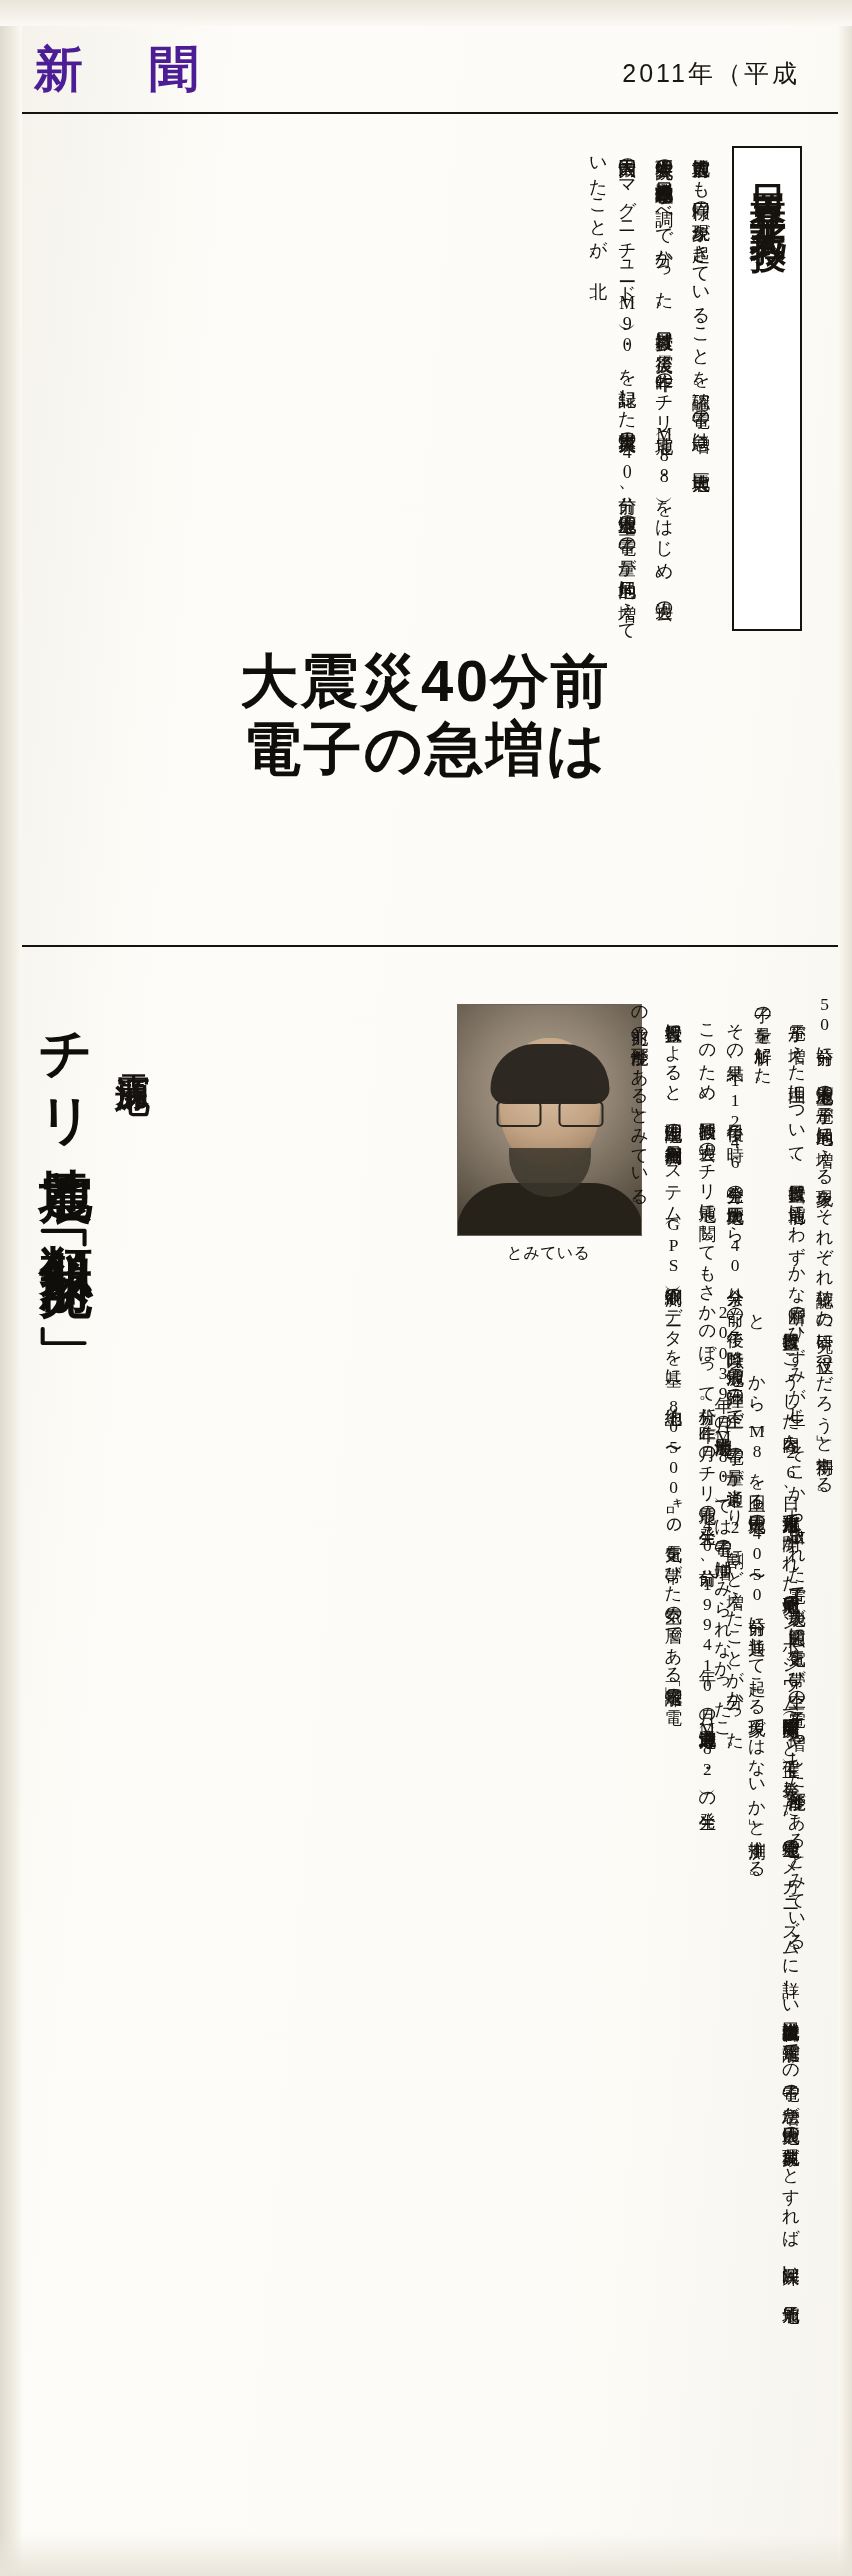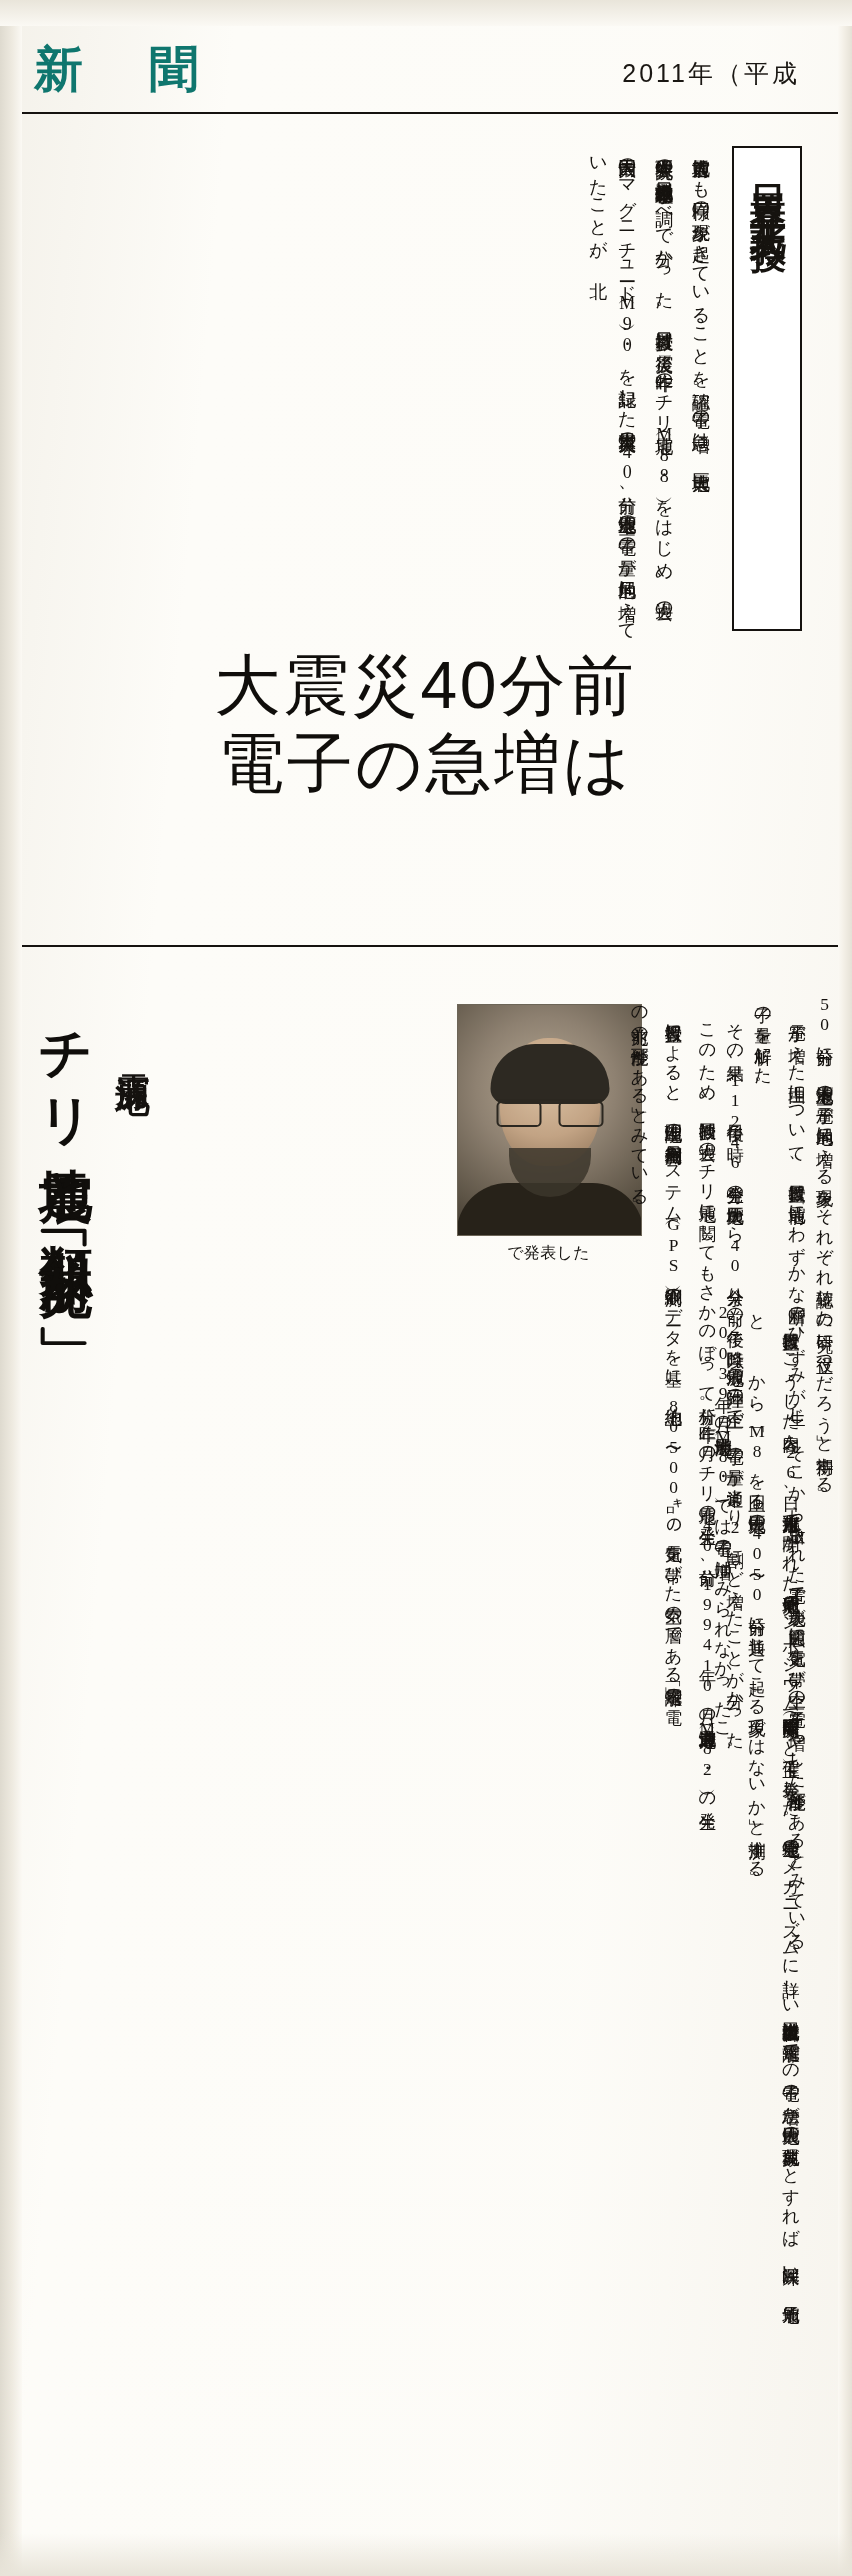--- a/index.html
+++ b/index.html
@@ -63,21 +63,21 @@
     width: 800px;
     height: 66px;
   }
   .masthead-title {
     position: absolute;
     left: 8.5px;
     top: 0;
     font-size: 49px;
     font-weight: 700;
     letter-spacing: 0.55em;
-    color: #0f766e;
+    color: #4c1d95;
     font-family: "Liberation Serif", serif;
     white-space: nowrap;
   }
   .masthead-date {
     position: absolute;
     right: 25.5px;
     top: 20px;
     font-size: 25px;
     letter-spacing: 0.12em;
     color: #1a1713;
@@ -136,22 +136,22 @@
 
   
   .headline {
     position: absolute;
     left: 34px;
     top: 647px;
     width: 783px;
     text-align: center;
   }
   .headline-line {
-    font-size: 66px;
-    font-weight: 400;
+    font-size: 58px;
+    font-weight: 700;
     letter-spacing: 0.04em;
     line-height: 1.18;
     color: #100e0b;
     font-family: "Liberation Sans", "DejaVu Sans", sans-serif;
     white-space: nowrap;
   }
   .rule-mid {
     position: absolute;
     left: 22px;
     right: 15.3px;
@@ -373,21 +373,21 @@
   <div class="rule-mid"></div>
 
   <div class="photo-wrap">
     <div class="photo">
       <div class="shoulders"></div>
       <div class="face"></div>
       <div class="beard"></div>
       <div class="hair"></div>
       <div class="glasses"></div>
     </div>
-    <div class="photo-caption">で発表した</div>
+    <div class="photo-caption">とみている</div>
   </div>
 
   <div class="subhead">
     <div class="subhead-main">チリ地震と類似「前兆か」</div>
     <div class="subhead-kicker">震源地</div>
   </div>
 
   <div class="body-cols">
     <div class="bcol c3">50分前に、震源地上空の電子が局地的に増える現象をそれぞれ確認した。
 　電子が増えた理由について、日置教授は「地震前にわずかな断層のひずみが生じ、そこから放出された電子で地表が広範囲に電気を帯び上空の電子を増やした可能性がある」とみている。</div>

